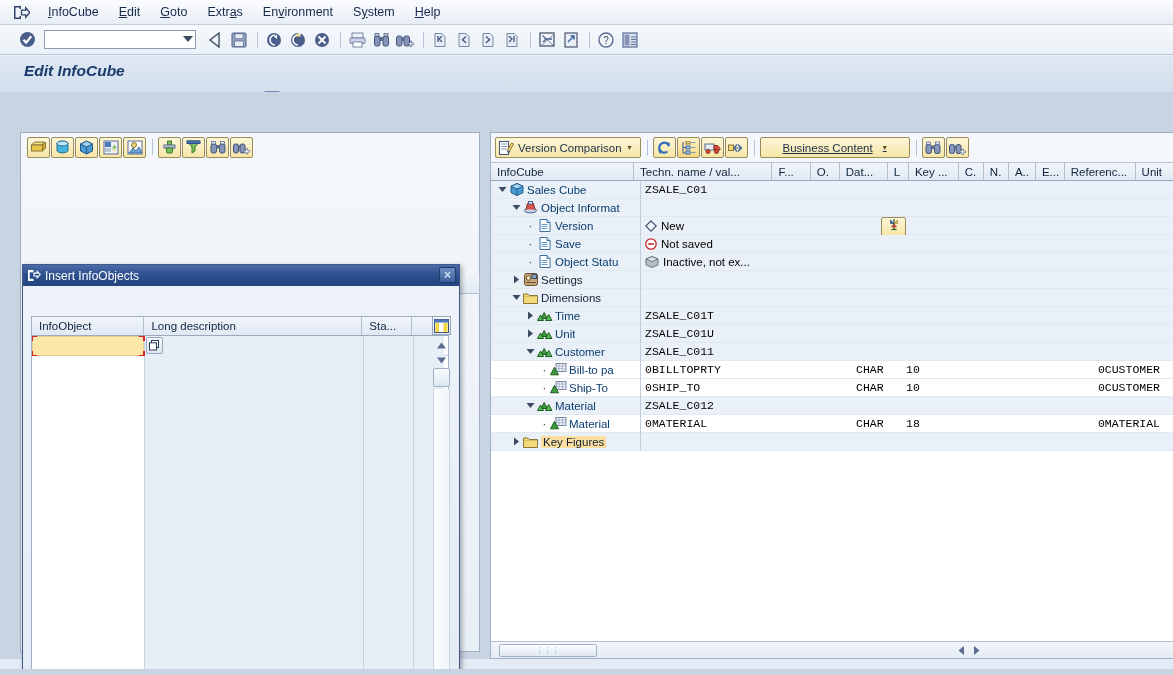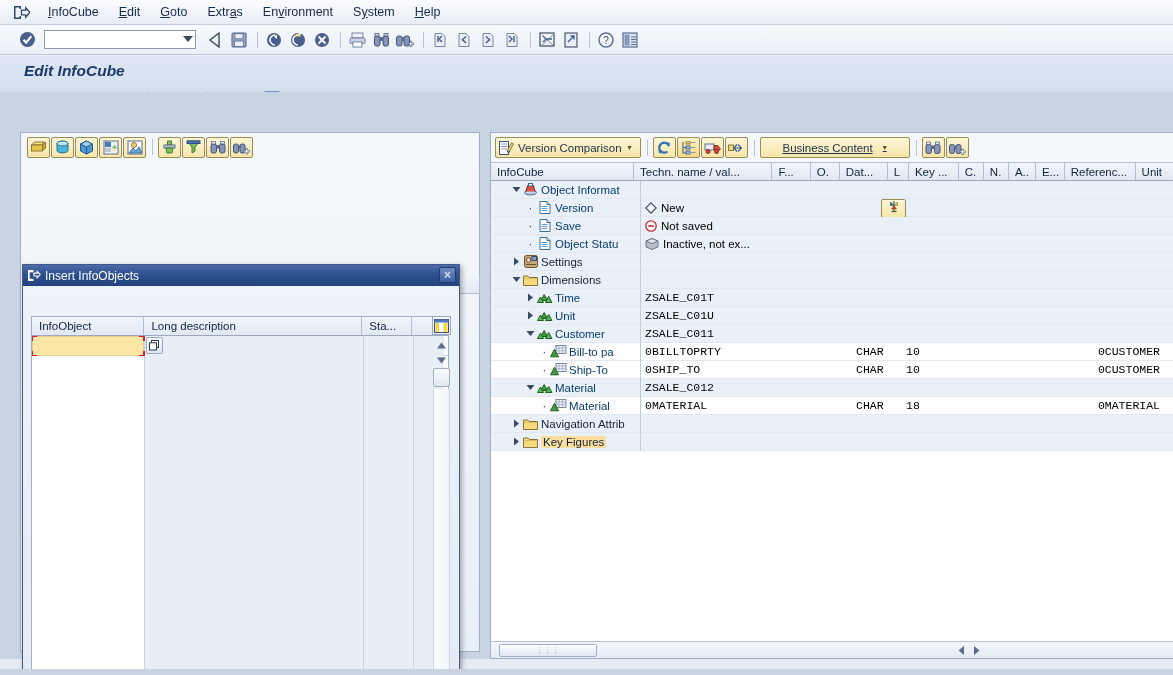--- a/index.html
+++ b/index.html
@@ -691,20 +691,45 @@
           <div class="hc" style="width: 74px;">
             <span>Referenc...</span>
           </div>
           <div class="hc" style="width: 40px;">
             <span>Unit</span>
           </div>
         </div>
 
       <div class="tree-wrap">
           <div class="trow alt">
+            <div class="tcell-name" style="padding-left: 6px;">
+              <span class="twist">
+                <svg width="9" height="9" viewBox="0 0 9 9">
+                  <path d="M0.5 2 L8.5 2 L4.5 7 z" fill="#3b4a63"></path>
+                </svg>
+              </span>
+              <span class="tico">
+                <svg width="14" height="13" viewBox="0 0 14 13">
+                  <path d="M7 0.5 l6 2.8 v6.4 l-6 2.8 l-6 -2.8 v-6.4 z" fill="#4a9ad4" stroke="#235a86"></path>
+                  <path d="M7 0.5 l6 2.8 l-6 2.8 l-6 -2.8 z" fill="#a6d6f0" stroke="#235a86"></path>
+                  <path d="M7 6.1 v6.4" stroke="#235a86"></path>
+                </svg>
+              </span>
+              <span class="tlabel">Sales Cube</span>
+            </div>
+            <div class="tcell-val">
+              <span>ZSALE_C01</span>
+            </div>
+            <div class="colcell" style="width: 70px;"></div>
+            <div class="colcell" style="width: 50px;"></div>
+            <div class="colcell" style="width: 74px;"></div>
+            <div class="colcell" style="width: 110px;"></div>
+            <div class="colcell" style="width: 74px; justify-content: flex-end; padding-right: 4px;"></div>
+          </div>
+          <div class="trow alt">
             <div class="tcell-name" style="padding-left: 20px;">
               <span class="twist">
                 <svg width="9" height="9" viewBox="0 0 9 9">
                   <path d="M0.5 2 L8.5 2 L4.5 7 z" fill="#3b4a63"></path>
                 </svg>
               </span>
               <span class="tico">
                 <svg width="15" height="13" viewBox="0 0 15 13">
                   <ellipse cx="7.5" cy="9.5" rx="6" ry="2.4" fill="#c4d2e4" stroke="#4a5e8c"></ellipse>
                   <path d="M3 8.5 l1.5 -6 h6 l1.5 6" fill="#d8554a" stroke="#7c2b22"></path>
@@ -1018,44 +1043,20 @@
               <span class="tlabel">Material</span>
             </div>
             <div class="tcell-val">
               <span>0MATERIAL</span>
             </div>
             <div class="colcell" style="width: 70px;"></div>
             <div class="colcell" style="width: 50px;">CHAR</div>
             <div class="colcell" style="width: 74px;">18</div>
             <div class="colcell" style="width: 110px;"></div>
             <div class="colcell" style="width: 74px; justify-content: flex-end; padding-right: 4px;">0MATERIAL</div>
-          </div>
-          <div class="trow alt">
-            <div class="tcell-name" style="padding-left: 20px;">
-              <span class="twist">
-                <svg width="9" height="9" viewBox="0 0 9 9">
-                  <path d="M2 0.5 L7 4.5 L2 8.5 z" fill="#3b4a63"></path>
-                </svg>
-              </span>
-              <span class="tico">
-                <svg width="15" height="12" viewBox="0 0 15 12">
-                  <path d="M0.5 2 h4.5 l1.3 1.5 h8.2 v8 h-14 z" fill="#f5d97a" stroke="#8a7636"></path>
-                  <path d="M1.5 4.5 h12" stroke="#d8bb5a"></path>
-                </svg>
-              </span>
-              <span class="tlabel dark">Navigation Attrib</span>
-            </div>
-            <div class="tcell-val">
-              <span></span>
-            </div>
-            <div class="colcell" style="width: 70px;"></div>
-            <div class="colcell" style="width: 50px;"></div>
-            <div class="colcell" style="width: 74px;"></div>
-            <div class="colcell" style="width: 110px;"></div>
-            <div class="colcell" style="width: 74px; justify-content: flex-end; padding-right: 4px;"></div>
           </div>
           <div class="trow alt">
             <div class="tcell-name" style="padding-left: 20px;">
               <span class="twist">
                 <svg width="9" height="9" viewBox="0 0 9 9">
                   <path d="M2 0.5 L7 4.5 L2 8.5 z" fill="#3b4a63"></path>
                 </svg>
               </span>
               <span class="tico">
                 <svg width="15" height="12" viewBox="0 0 15 12">

